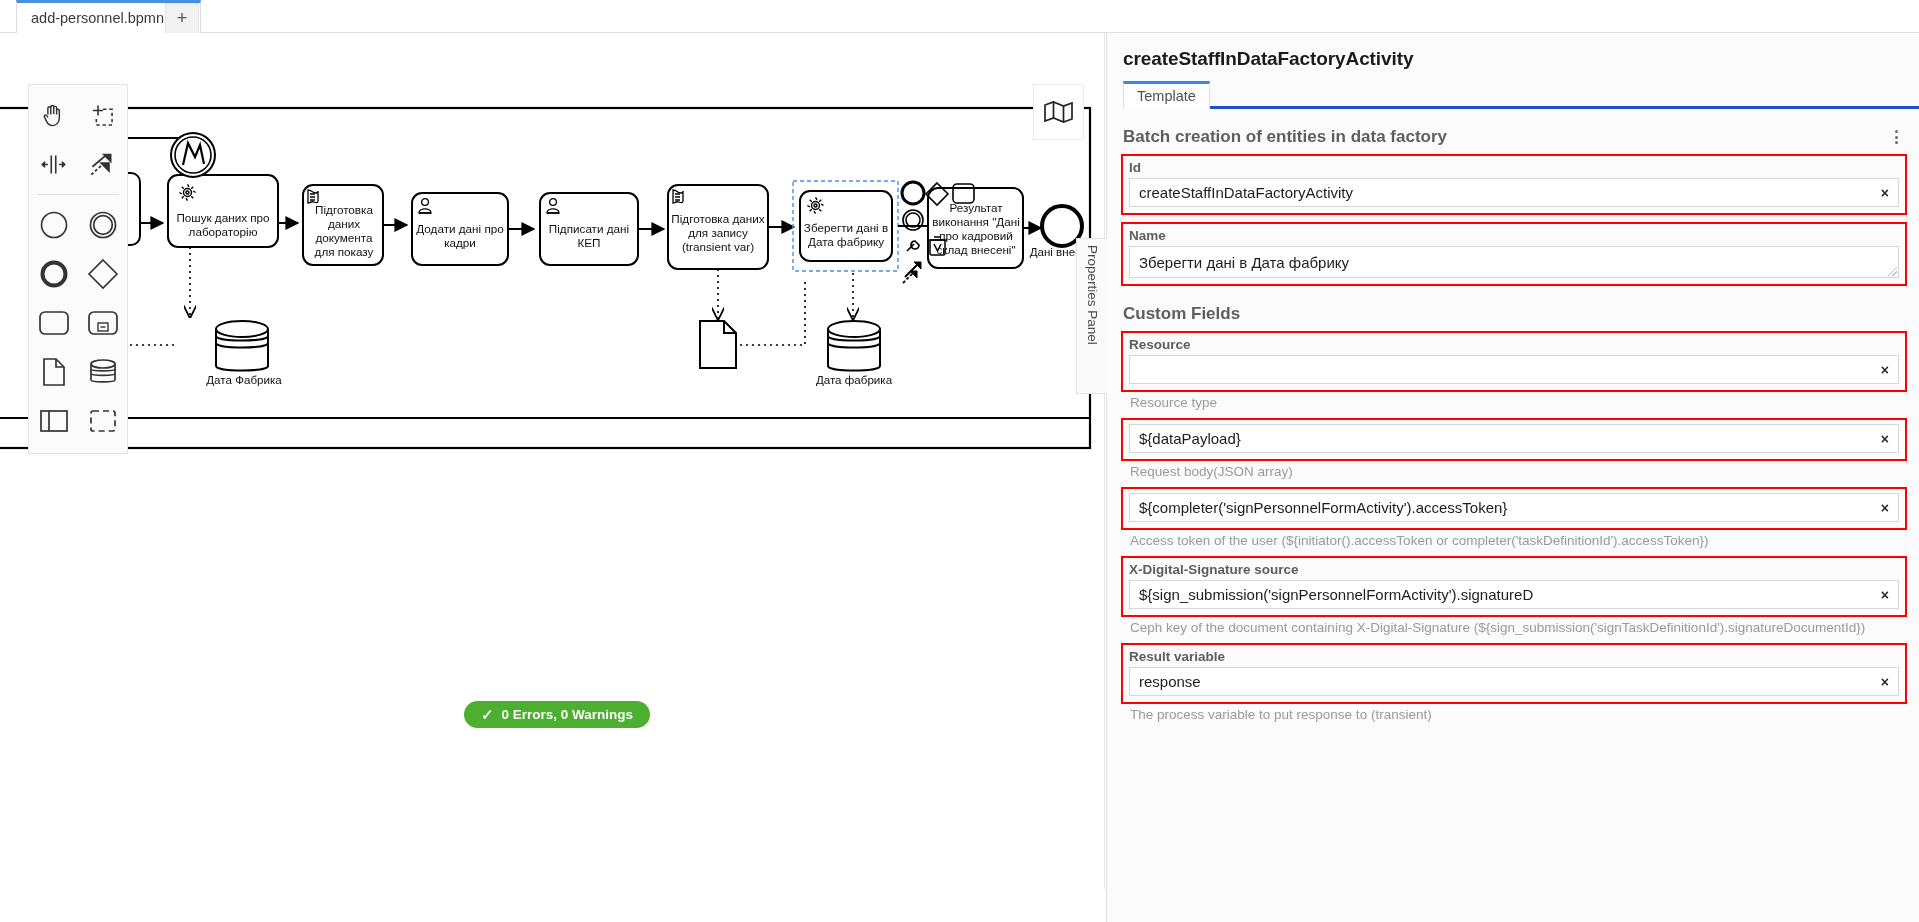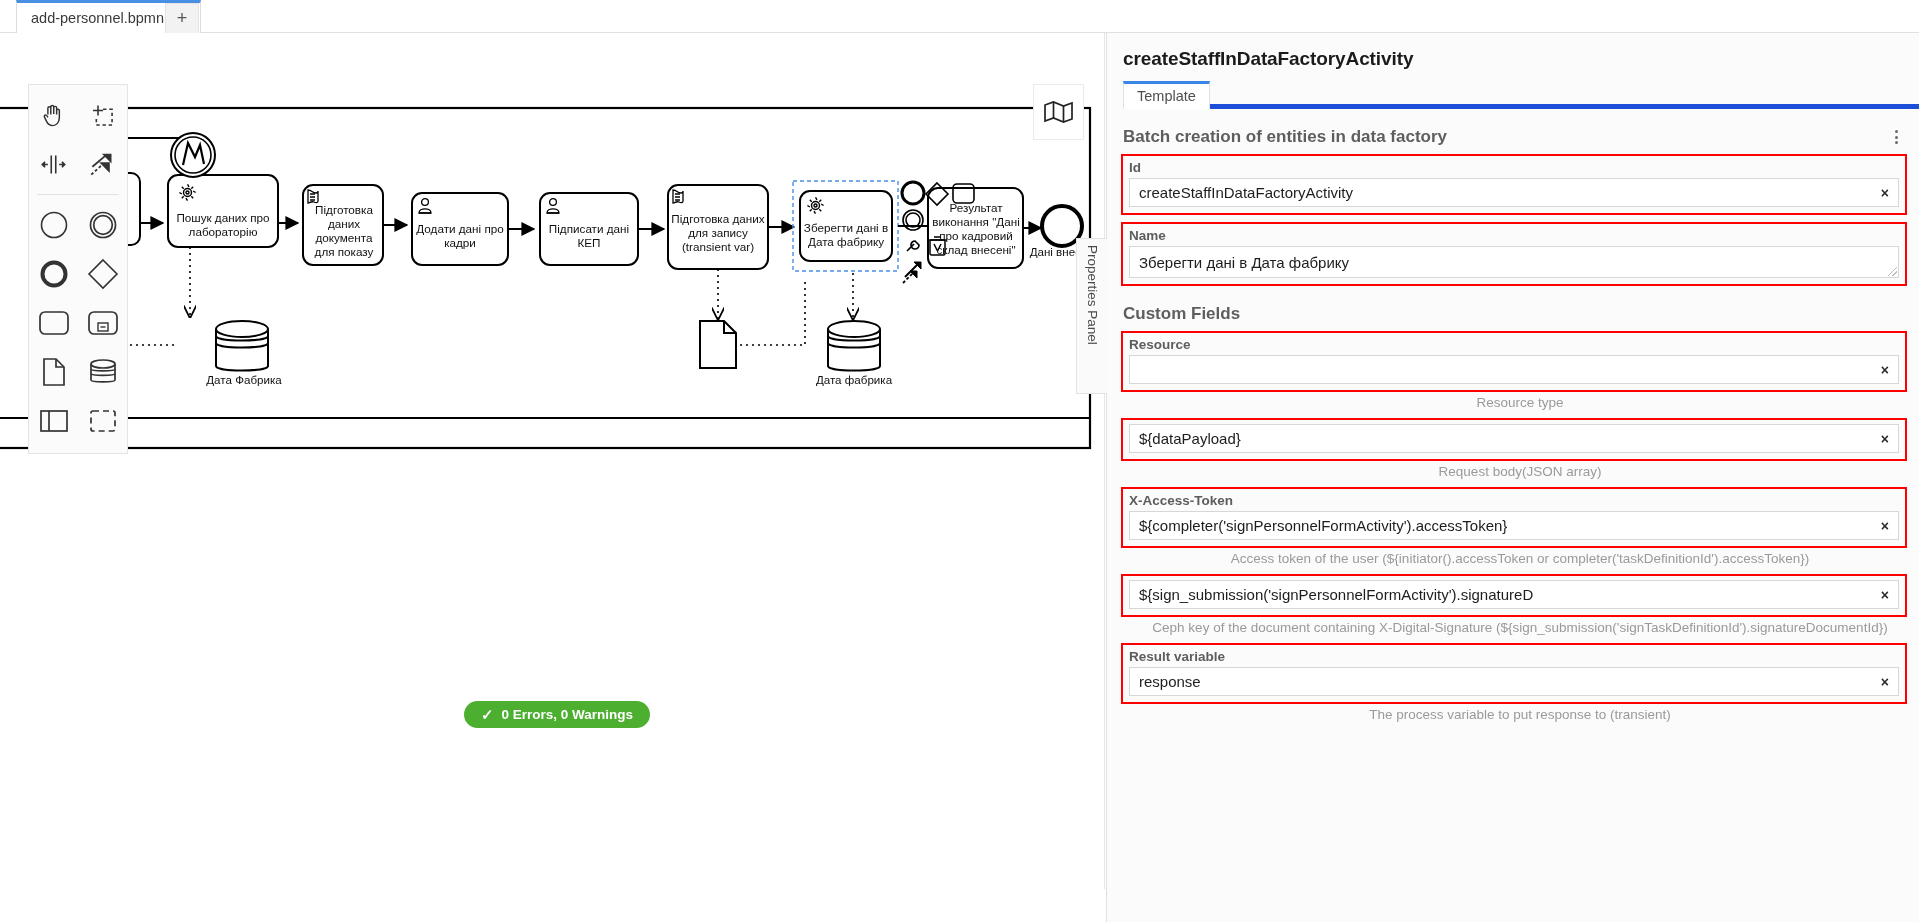--- a/index.html
+++ b/index.html
@@ -133,21 +133,21 @@
     overflow: hidden;
   }
   #props-title {
     position: absolute; left: 16px; top: 15px;
     font-size: 19px; font-weight: bold; color: #1b1b1b;
     letter-spacing: -0.1px;
   }
   #props-tabs {
     position: absolute; left: 16px; top: 48px;
     width: 797px; height: 28px;
-    border-bottom: 5px solid #1d4ed8;
+    border-bottom: 3px solid #1d4ed8;
   }
   .ptab {
     position: absolute; left: 0; top: 0;
     height: 28px; padding: 0 13px;
     display: flex; align-items: center;
     font-size: 14.5px; color: #4e4e4e;
     background: #ffffff;
     border: 1px solid #e0e0e0;
     border-top: 3px solid #3a86e8;
     border-bottom: 1px solid #ffffff;
@@ -218,21 +218,20 @@
     background:
       linear-gradient(135deg, transparent 0 45%, #bdbdbd 45% 55%, transparent 55% 100%),
       linear-gradient(135deg, transparent 0 70%, #bdbdbd 70% 80%, transparent 80% 100%);
   }
   .helper {
     margin: 3px 0 0 23px;
     font-size: 13.5px;
     color: #9a9a9a;
     line-height: 16px;
     width: 780px;
-    text-align: center;
   }
 
   
   #log-btn {
     position: absolute; left: 1856px; top: 941px;
     width: 55px; height: 24px;
     background: #f4f4f4;
     border: 1px solid #dadada;
     display: flex; align-items: center; justify-content: center;
     font-size: 13.5px; color: #444;
@@ -579,29 +578,29 @@
 
     <div class="field">
       <div class="ctrl">
         <span class="val">${dataPayload}</span>
         <span class="clear-x">×</span>
       </div>
     </div>
     <div class="helper">Request body(JSON array)</div>
 
     <div class="field">
-      <div class="flabel">X-Access-Token</div>
       <div class="ctrl">
         <span class="val">${completer('signPersonnelFormActivity').accessToken}</span>
         <span class="clear-x">×</span>
       </div>
     </div>
     <div class="helper">Access token of the user (${initiator().accessToken or completer('taskDefinitionId').accessToken})</div>
 
     <div class="field">
+      <div class="flabel">X-Digital-Signature source</div>
       <div class="ctrl">
         <span class="val">${sign_submission('signPersonnelFormActivity').signatureD</span>
         <span class="clear-x">×</span>
       </div>
     </div>
     <div class="helper">Ceph key of the document containing X-Digital-Signature (${sign_submission('signTaskDefinitionId').signatureDocumentId})</div>
 
     <div class="field">
       <div class="flabel">Result variable</div>
       <div class="ctrl">

